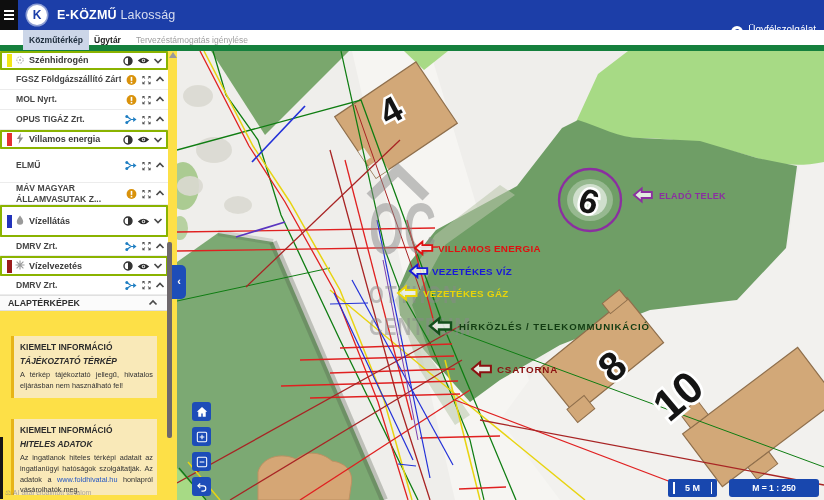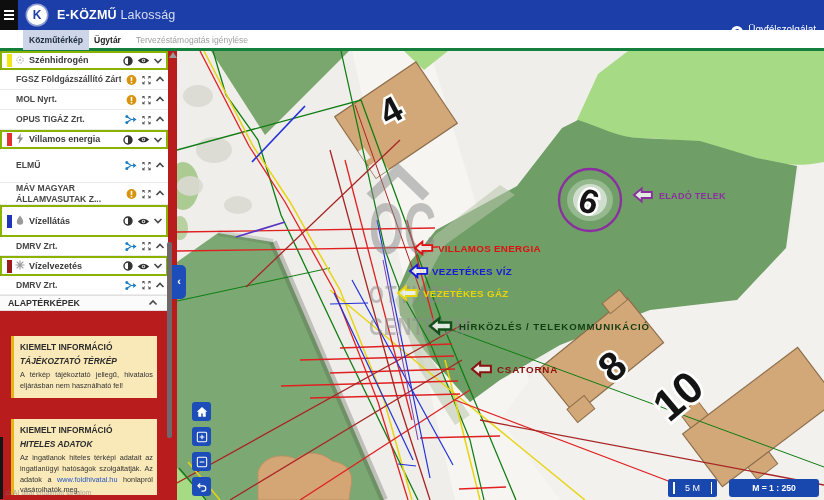--- a/index.html
+++ b/index.html
@@ -8,26 +8,26 @@
 
 #topbar{left:0;top:0;width:824px;height:30px;background:#1c3ea8;}
 #hamb{left:0;top:0;width:18px;height:30px;background:#0e0e0e;color:#fff;}
 #hamb .bar{position:absolute;left:4px;width:10px;height:2px;background:#fff;}
 #logoc{left:27px;top:5px;width:20px;height:20px;border-radius:50%;background:#fff;color:#1c3ea8;font-weight:bold;font-size:12px;line-height:20px;text-align:center;box-shadow:0 0 0 1.5px rgba(255,255,255,.5);}
 #apptitle{left:57px;top:8px;font-size:12.5px;color:#fff;font-weight:bold;letter-spacing:.2px;}
 #apptitle span{font-weight:normal;color:rgba(255,255,255,.82);}
 #help{right:8px;top:8px;font-size:10px;color:#fff;margin-top:16px;}
 #helpq{display:inline-block;width:12px;height:12px;border-radius:50%;background:#fff;color:#1c3ea8;font-weight:bold;font-size:9px;line-height:12px;text-align:center;vertical-align:-2px;margin-right:5px;}
 
-#menubar{left:0;top:30px;width:824px;height:21px;background:#fff;border-bottom:3px solid #15803d;box-sizing:border-box;}
+#menubar{left:0;top:30px;width:824px;height:21px;background:#fff;border-bottom:6px solid #15803d;box-sizing:border-box;}
 .tab{position:absolute;top:0;height:20px;line-height:20px;font-size:8.5px;font-weight:bold;color:#212121;white-space:nowrap;}
 .tab.sel{background:#ccd6e8;color:#1c2b3a;}
 .tab.dis{color:#9e9e9e;font-weight:normal;}
 
-#sidebar{left:0;top:51px;width:177px;height:449px;background:#b91c1c;}
+#sidebar{left:0;top:51px;width:177px;height:449px;background:#fde047;}
 .row{position:relative;width:168px;box-sizing:border-box;display:flex;align-items:center;border-bottom:1px solid #ececec;background:#fff;}
 .row.hdr{border:2px solid #8ab300;border-radius:1px;}
 .sw{width:5px;height:13px;margin-left:5px;flex:0 0 auto;}
 .hico{margin-left:3px;width:10px;text-align:center;color:#9a9a9a;font-size:9px;flex:0 0 auto;}
 .rlabel{font-size:9px;font-weight:bold;color:#3a3a3a;margin-left:4px;line-height:10.5px;white-space:nowrap;}
 .row.sub .rlabel{margin-left:16px;color:#454545;font-size:8.6px;max-width:105px;overflow:hidden;}
 .ricons{position:absolute;right:3px;top:50%;transform:translateY(-50%);display:flex;align-items:center;}
 .ricons svg{display:block;margin-left:3.5px;}
 #alap{width:168px;height:16px;background:#fbfbfb;border-bottom:1px solid #e0e0e0;border-top:1px solid #e0e0e0;box-sizing:border-box;position:relative;display:flex;align-items:center;}
 #alap .rlabel{margin-left:8px;font-size:8.8px;color:#2f2f2f;}
@@ -37,21 +37,21 @@
 .ib-p{font-size:7.3px;color:#333;line-height:10.8px;text-align:justify;letter-spacing:0px;}
 .ib-p .lnk{color:#2456c4;}
 #aiwm{left:5px;top:489px;font-size:7px;color:rgba(115,115,130,.6);}
 #blackedge{left:0;top:437px;width:3px;height:62px;background:#151515;}
 #sbthumb{left:167px;top:242px;width:5px;height:196px;background:#6e686c;border-radius:2px;}
 #sbarrow{left:169px;top:52px;width:0;height:0;border-left:4px solid transparent;border-right:4px solid transparent;border-bottom:6px solid #9a9a9a;}
 
 #collapse{left:172px;top:265px;width:14px;height:34px;background:#1d4db8;border-radius:0 5px 5px 0;color:#fff;font-size:11px;font-weight:bold;text-align:center;line-height:33px;}
 .mbtn{position:absolute;left:192px;width:19px;height:19px;background:#1d4db8;border-radius:3px;}
 .mbtn svg{display:block;margin:2.5px auto;}
-#scale1{left:668px;top:479px;width:49px;height:18px;background:#1847ae;border-radius:2px;color:#fff;font-size:9px;font-weight:normal;text-align:center;line-height:18px;}#scale1 i{position:absolute;top:3px;bottom:3px;width:1.5px;background:#fff;}
+#scale1{left:668px;top:479px;width:49px;height:18px;background:#1847ae;border-radius:2px;color:#fff;font-size:9px;font-weight:bold;text-align:center;line-height:18px;}#scale1 i{position:absolute;top:3px;bottom:3px;width:1.5px;background:#fff;}
 #scale2{left:729px;top:479px;width:90px;height:18px;background:#1847ae;border-radius:3px;color:#fff;font-size:8.6px;font-weight:bold;text-align:center;line-height:18px;}
 </style>
 </head>
 <body>
 <div id="app">
 
 <div class="abs" id="mapwrap" style="left:177px;top:51px;width:647px;height:449px;">
 <svg width="647" height="449" viewBox="177 51 647 449" xmlns="http://www.w3.org/2000/svg" style="display:block">
 
 <rect x="177" y="51" width="647" height="449" fill="#efeeeb"></rect>

